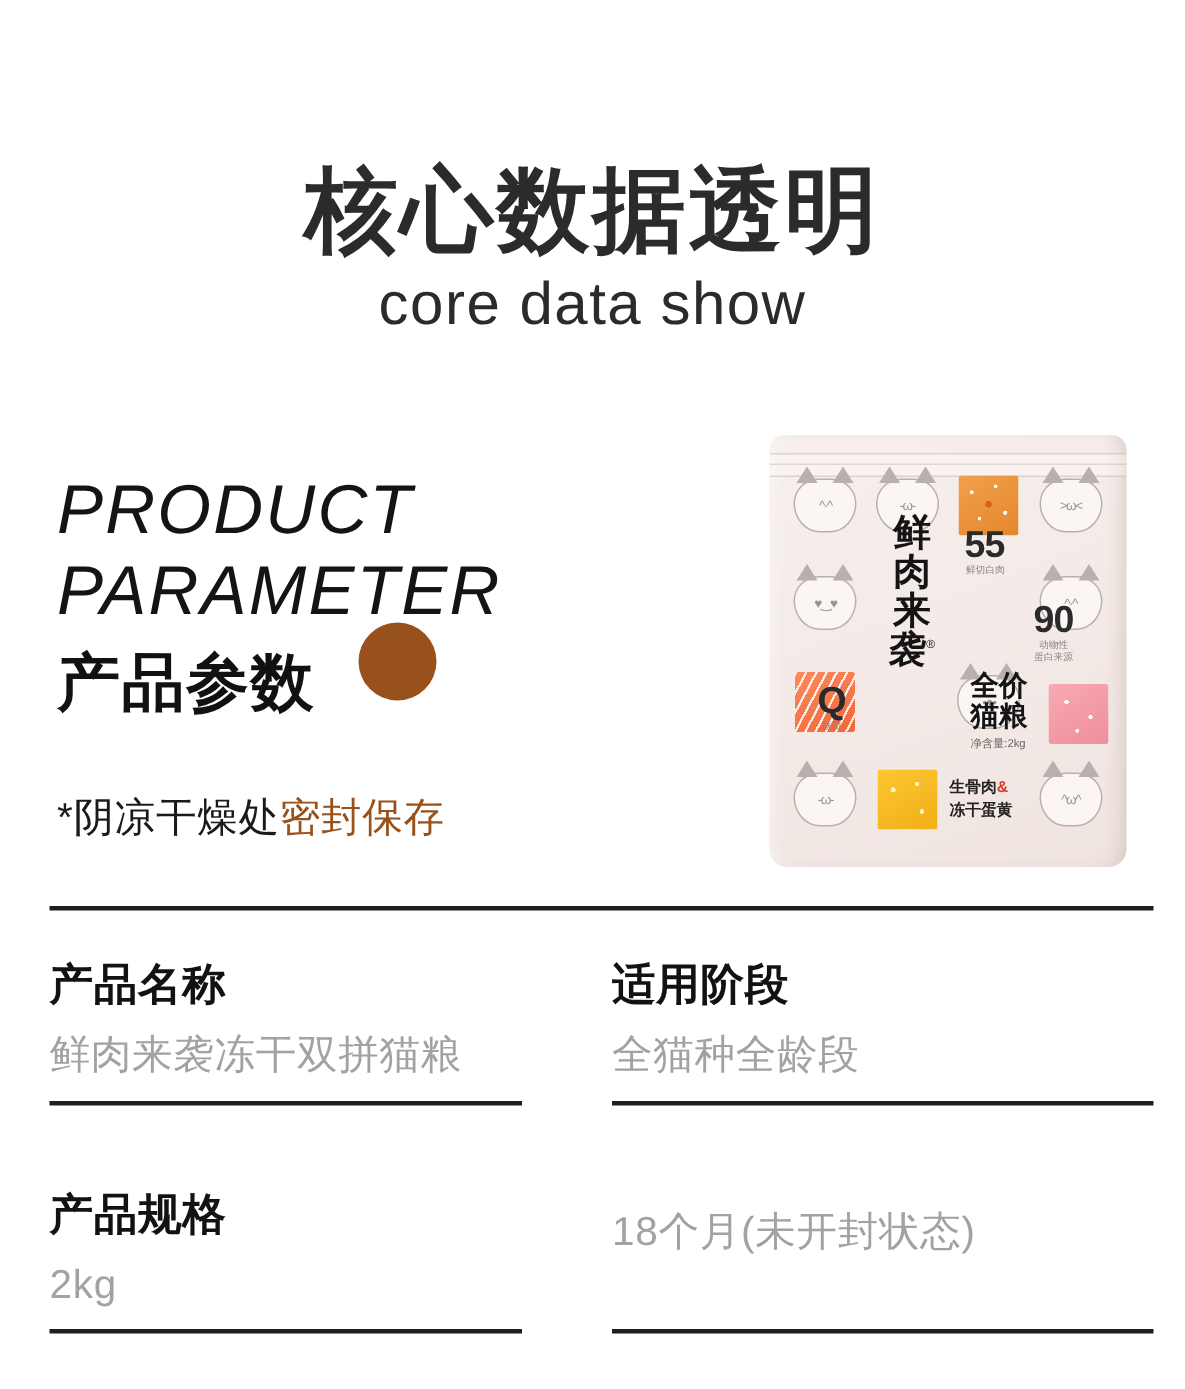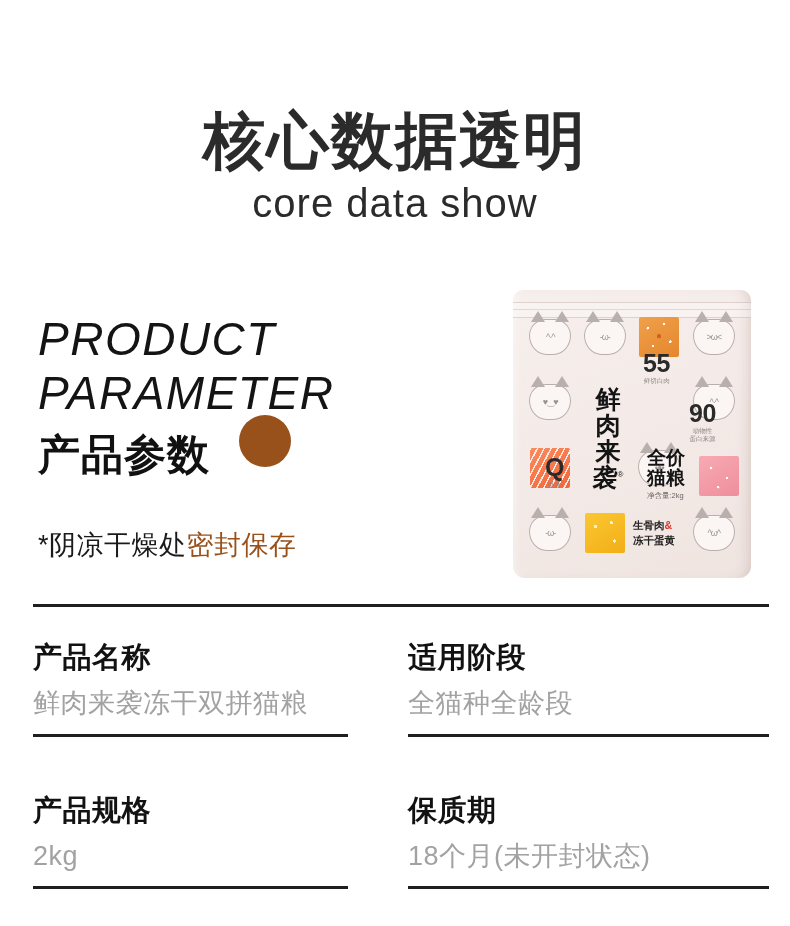--- a/index.html
+++ b/index.html
@@ -204,21 +204,20 @@
     left: 78px;
     top: 52px;
     width: 34px;
     font-size: 25px;
     font-weight: 700;
     line-height: 1.04;
     color: #141414;
     letter-spacing: 0;
     text-align: center;
     z-index: 3;
-    margin-top: 44px;
   }
   .pkg-brand .reg {
     font-size: 8px;
     vertical-align: super;
     font-weight: 400;
   }
   .pkg-stat {
     position: absolute;
     z-index: 3;
     text-align: center;
@@ -449,16 +448,15 @@
   <div class="spec-row-spacer"></div>
   <div class="spec-row-spacer"></div>
   <div class="spec-row-spacer"></div>
 
   <div class="spec-cell bordered">
     <div class="spec-label">产品规格</div>
     <div class="spec-value">2kg</div>
   </div>
   <div class="spec-cell spec-gap"></div>
   <div class="spec-cell bordered">
-    <div class="spec-label">保质期</div>
     <div class="spec-value">18个月(未开封状态)</div>
   </div>
 </div>
 
 </body></html>

